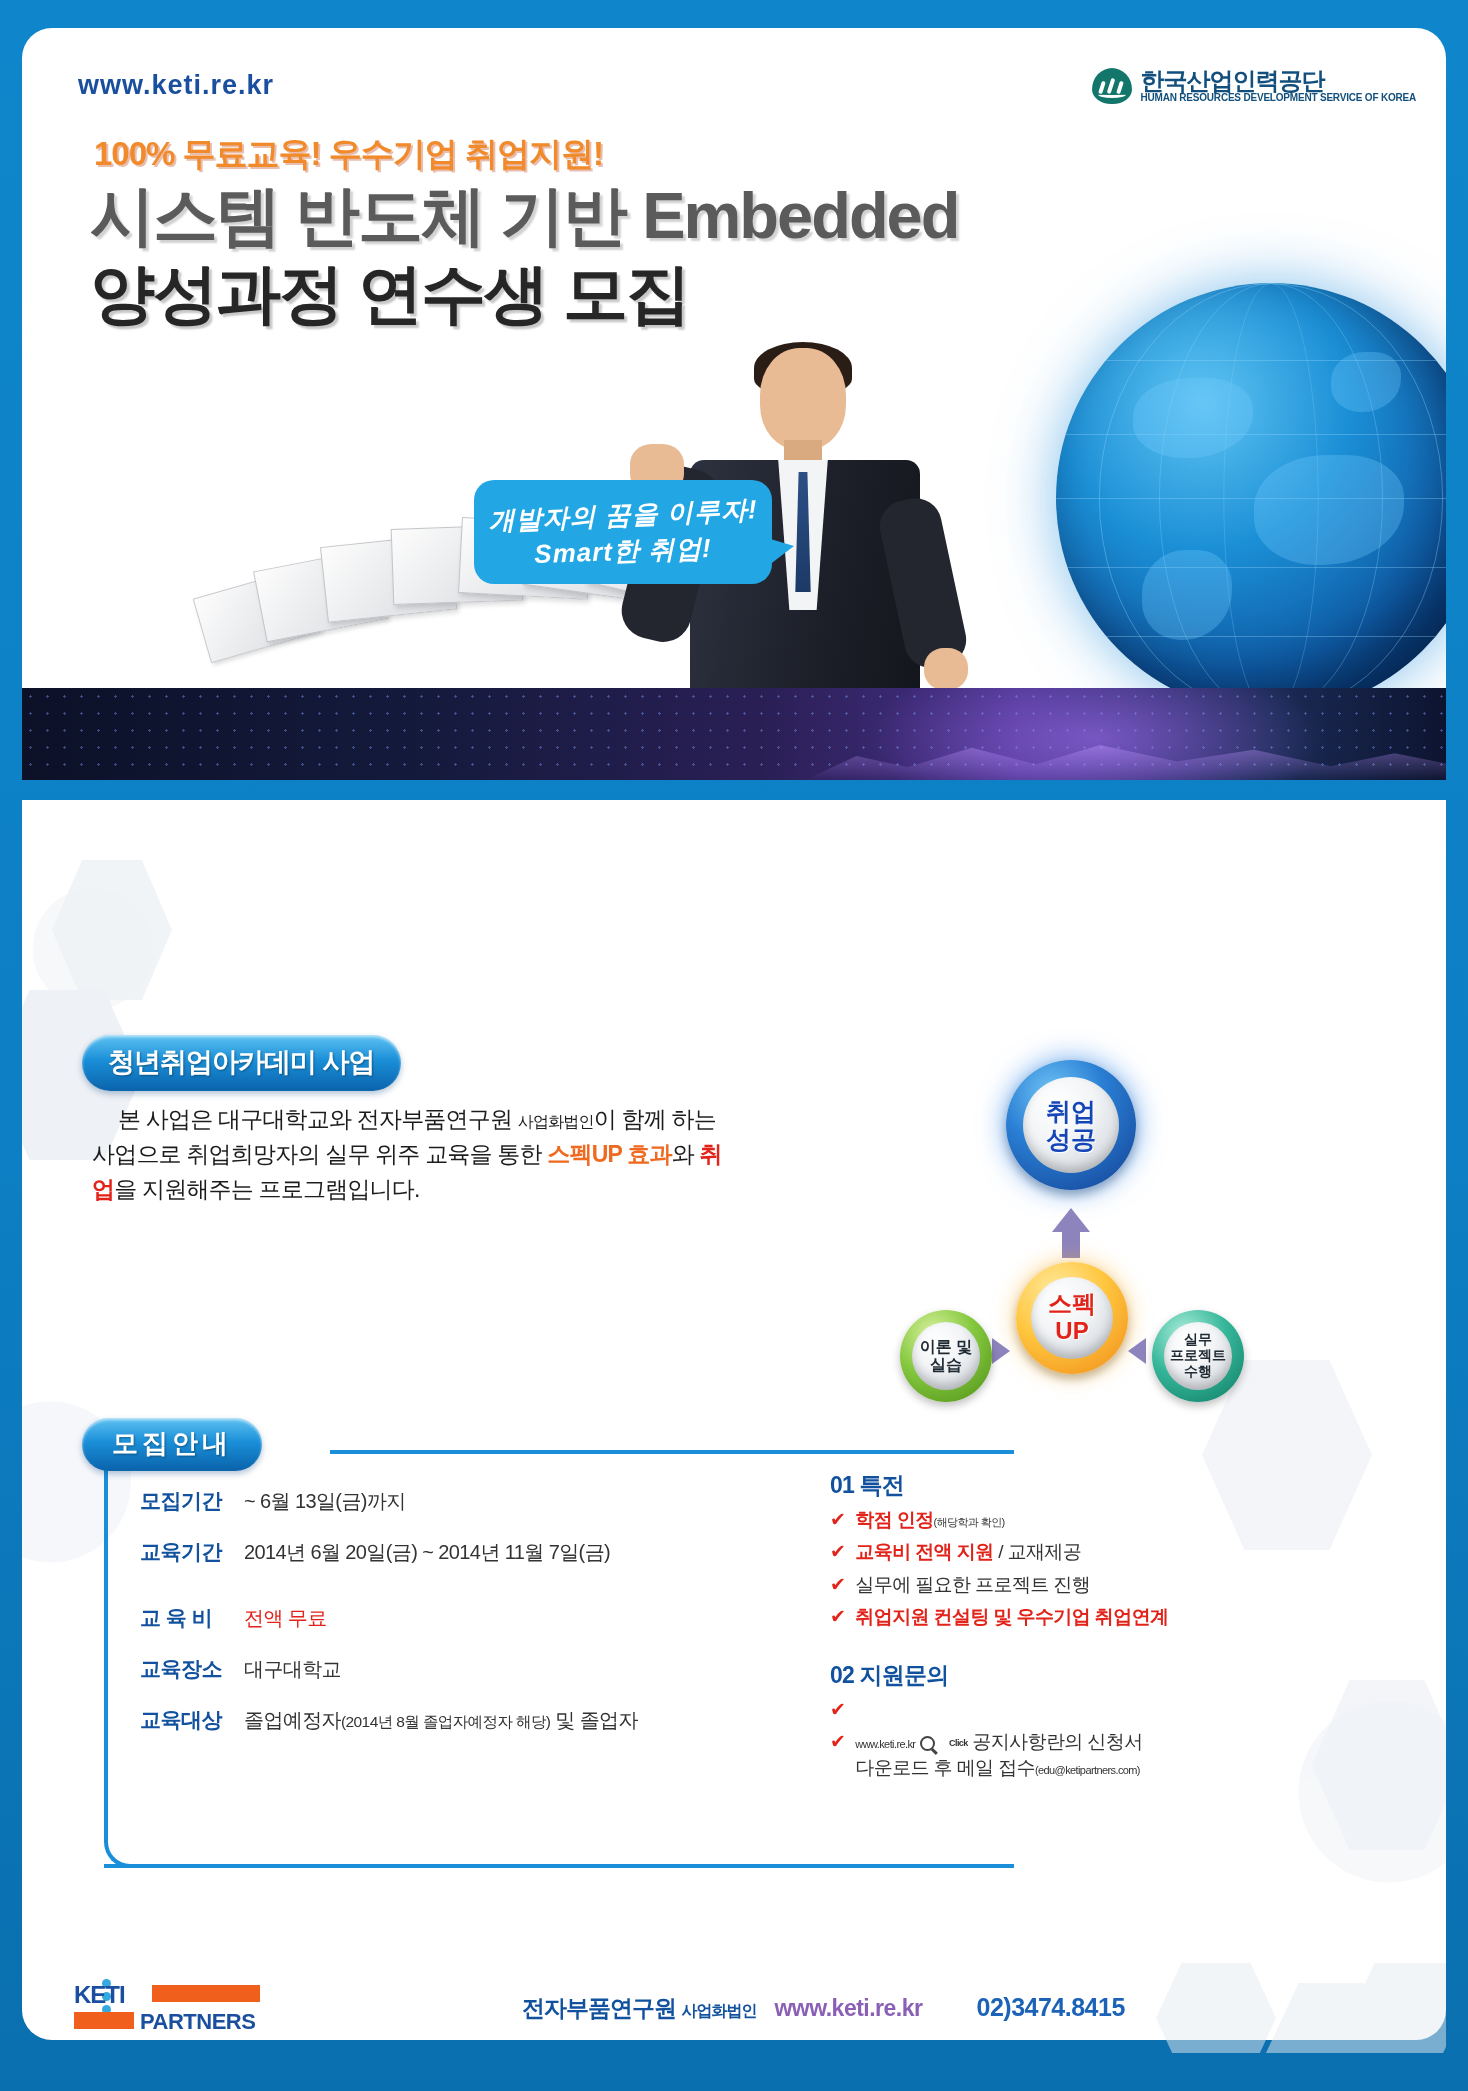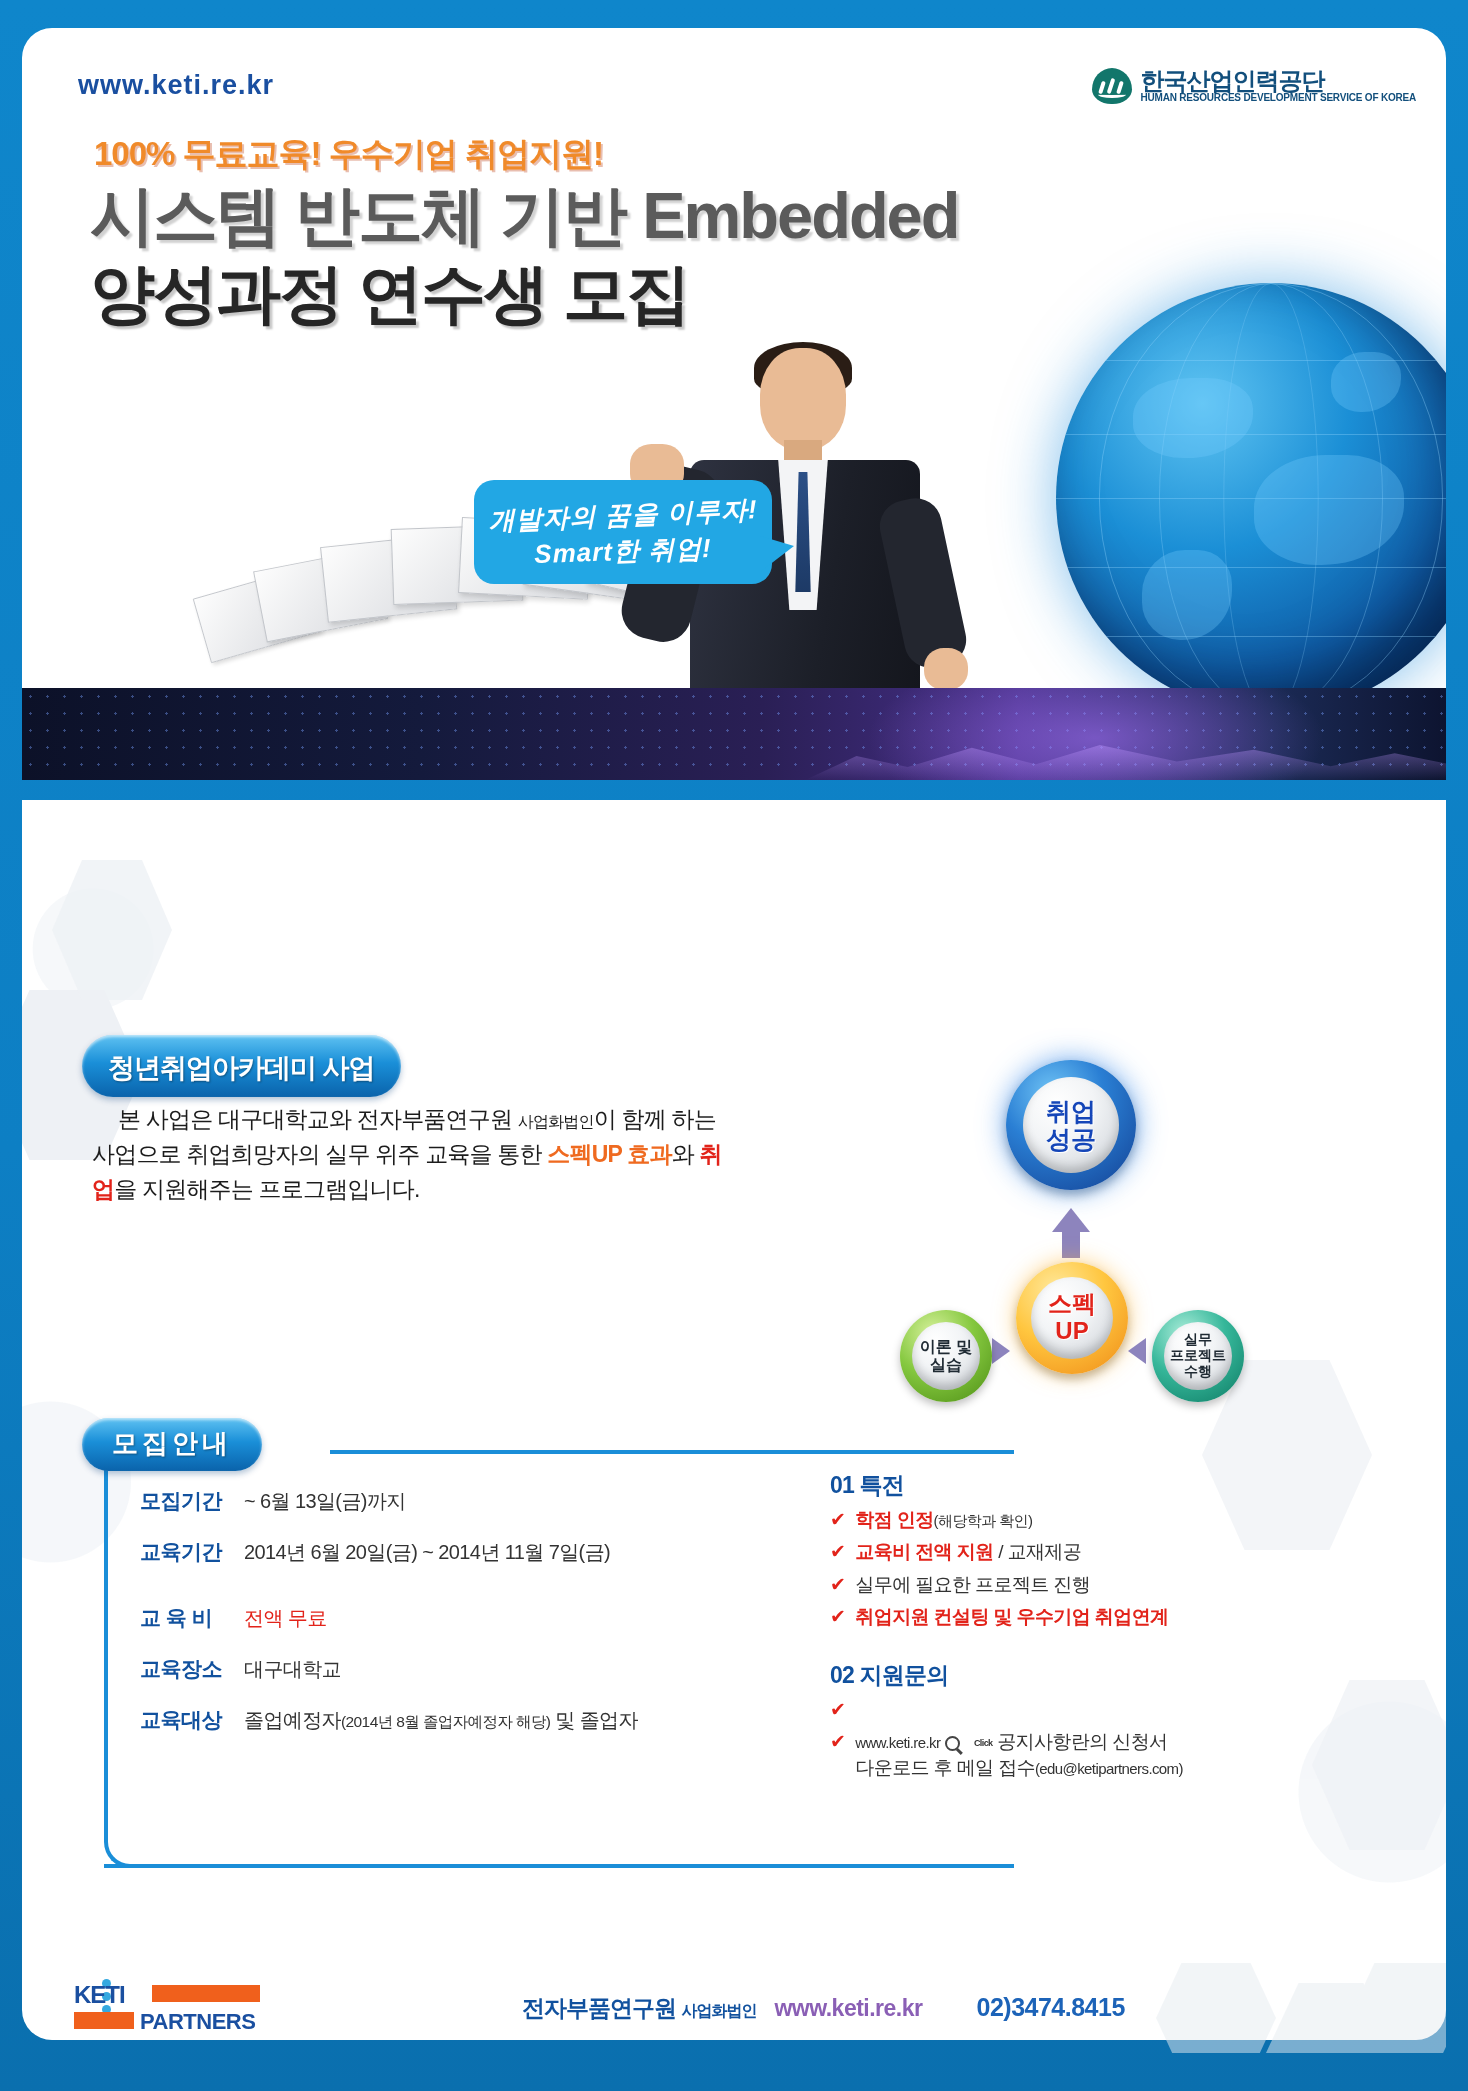--- a/index.html
+++ b/index.html
@@ -106,21 +106,21 @@
       radial-gradient(circle at 96% 80%, #eef2f6 0 90px, transparent 91px);
   }
   .hex { position:absolute; background:#eef1f5;
     clip-path:polygon(25% 0,75% 0,100% 50%,75% 100%,25% 100%,0 50%); }
 
   .pill { display:inline-block; color:#fff; font-weight:bold; text-align:center;
     background:linear-gradient(180deg,#5fc2f2 0%,#1a8fd8 45%,#0a63ab 100%);
     border-radius:40px; box-shadow:0 3px 6px rgba(0,60,120,.3), inset 0 2px 3px rgba(255,255,255,.6);
     text-shadow:1px 1px 2px rgba(0,0,0,.35); }
 
-  .sec1-title { position:absolute; left:82px; top:1035px; padding:15px 26px 11px; font-size:27px; letter-spacing:-1px; }
+  .sec1-title { position:absolute; left:82px; top:1035px; padding:9px 26px 11px; font-size:27px; letter-spacing:-1px; }
   .sec1-body { position:absolute; left:92px; top:1102px; width:640px; font-size:23px; color:#1c1c1c;
     line-height:1.52; letter-spacing:-0.8px; }
   .sec1-body .sm { font-size:16px; }
   .or { color:#ef6a20; font-weight:bold; }
   .rd { color:#e2231a; font-weight:bold; }
 
   
   .diagram { position:absolute; left:900px; top:1060px; width:380px; height:330px; }
   .orb { position:absolute; border-radius:50%; display:flex; align-items:center; justify-content:center;
     text-align:center; font-weight:bold; line-height:1.12; }
@@ -163,21 +163,21 @@
   .ilabel { width:104px; flex:none; font-size:21px; font-weight:bold; color:#11519e; letter-spacing:-0.5px; }
   .ival { font-size:20px; color:#333; letter-spacing:-0.6px; white-space:nowrap; }
   .ival.free { color:#e2231a;margin-top:16px; }
   .ival .sm { font-size:15.5px; }
 
   .rcol { position:absolute; left:830px; top:1470px; width:520px; }
   .rhead { font-size:23px; font-weight:bold; color:#11519e; letter-spacing:-0.8px; margin-bottom:6px; }
   .rhead.two { margin-top:30px; }
   .ritem { display:flex; gap:10px; margin-bottom:7px; font-size:19px; color:#333; letter-spacing:-0.6px; line-height:1.34; }
   .chk { color:#e2231a; font-weight:bold; font-size:19px; flex:none; }
-  .ritem .sm { font-size:15px; }
+  .ritem .sm { font-size:11px; }
   .clickicon { display:inline-flex; align-items:center; gap:14px; vertical-align:middle; }
   .clickicon .mag { width:15px; height:15px; border-radius:50%; border:2.5px solid #444; display:inline-block; position:relative; }
   .clickicon .mag:after{ content:""; position:absolute; right:-5px; bottom:-4px; width:7px; height:2.5px; background:#444; transform:rotate(45deg); }
   .clickicon .ctxt { font-size:9px; font-weight:bold; color:#333; }
 
   
   .footer { position:absolute; left:22px; top:1975px; width:1424px; height:66px; }
   .keti { position:absolute; left:52px; top:4px; width:210px; height:58px; }
   .keti .k1 { position:absolute; left:0; top:2px; font-size:24px; font-weight:bold; color:#1a4fa0; letter-spacing:-1px; }
   .keti .bar1 { position:absolute; left:78px; top:6px; width:108px; height:17px; background:#f0601c; }

